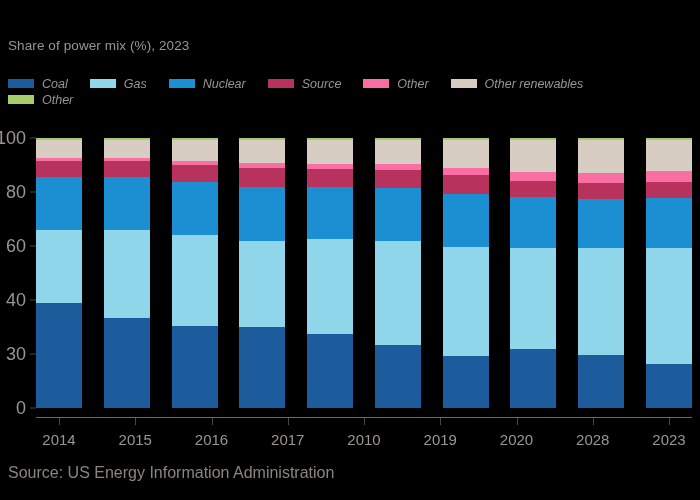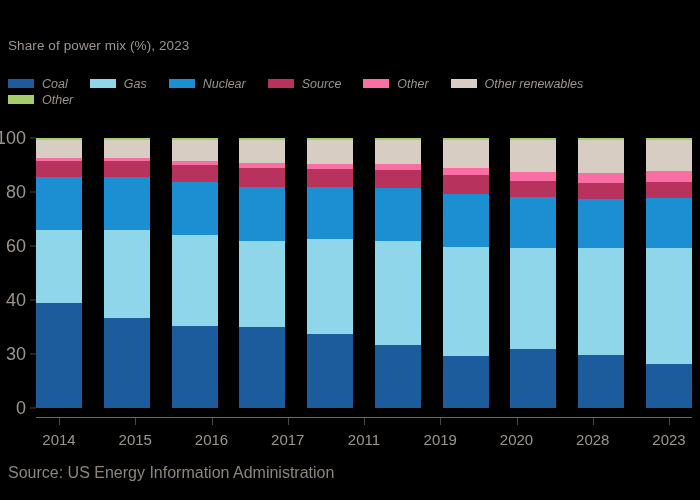--- a/index.html
+++ b/index.html
@@ -334,21 +334,21 @@
       <div class="x-cell">
         <div class="x-tickmark"></div>
         <div class="x-label">2016</div>
       </div>
       <div class="x-cell">
         <div class="x-tickmark"></div>
         <div class="x-label">2017</div>
       </div>
       <div class="x-cell">
         <div class="x-tickmark"></div>
-        <div class="x-label">2011</div>
+        <div class="x-label">2010</div>
       </div>
       <div class="x-cell">
         <div class="x-tickmark"></div>
         <div class="x-label">2019</div>
       </div>
       <div class="x-cell">
         <div class="x-tickmark"></div>
         <div class="x-label">2020</div>
       </div>
       <div class="x-cell">

